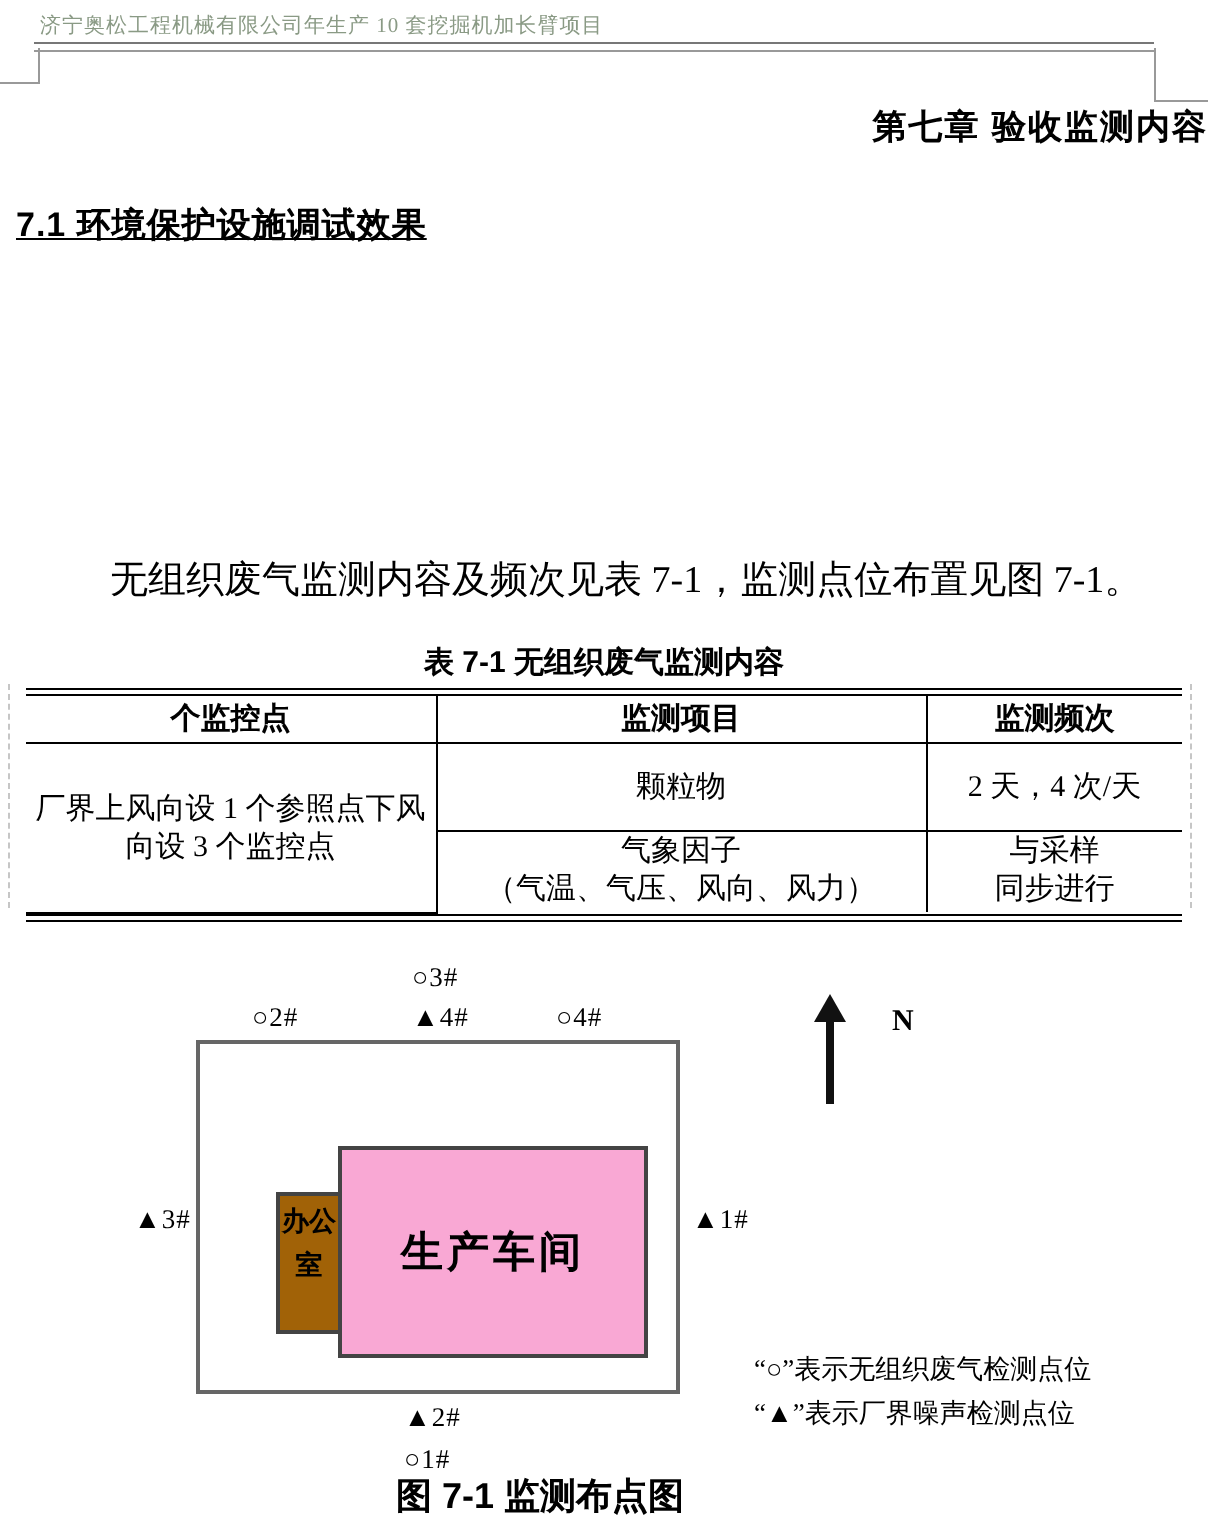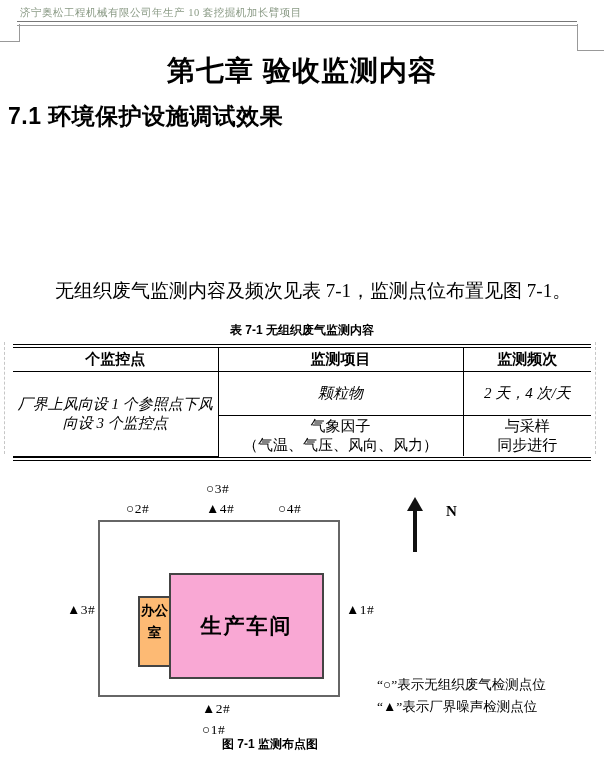--- a/index.html
+++ b/index.html
@@ -23,61 +23,61 @@
     border-top:1px solid #777;border-bottom:1px solid #999;
   }
   .step-left-v{position:absolute;left:19px;top:24px;height:17px;border-left:1px solid #999;}
   .step-left-h{position:absolute;left:0;top:41px;width:20px;border-top:1px solid #999;}
   .step-right-v{position:absolute;left:577px;top:24px;height:26px;border-left:1px solid #999;}
   .step-right-h{position:absolute;left:577px;top:50px;width:27px;border-top:1px solid #999;}
 
   
   .chapter-title{
     position:absolute;left:0;top:52px;width:604px;
-    text-align:center;font-family:"Liberation Sans", sans-serif;
-    font-weight:bold;font-size:28px;letter-spacing:1px;
+    text-align:right;font-family:"Liberation Sans", sans-serif;
+    font-weight:bold;font-size:17px;letter-spacing:1px;
   }
   .h2{
     position:absolute;left:8px;
     font-family:"Liberation Sans", sans-serif;
-    font-weight:bold;font-size:23px;letter-spacing:.5px;
+    font-weight:bold;font-size:17px;letter-spacing:.5px;text-decoration:underline;
   }
   .h2.s71{top:101px;}
   .h2.s72{top:251px;}
   .para{
     position:absolute;left:17px;width:575px;
     font-size:19px;line-height:38px;
     text-align:justify;text-justify:inter-ideograph;
     text-indent:38px;
   }
   .para.p71{top:128px;}
   .para.p72{top:272px;}
 
   
   .tbl-caption{
     position:absolute;left:0;top:322px;width:604px;text-align:center;
-    font-family:"Liberation Sans", sans-serif;font-weight:bold;font-size:12px;
+    font-family:"Liberation Sans", sans-serif;font-weight:bold;font-size:15px;
   }
   .tbl-wrap{
     position:absolute;left:13px;top:344px;width:578px;
     border-top:4px double #000;border-bottom:4px double #000;
   }
   table.tbl{border-collapse:collapse;table-layout:fixed;width:100%;}
   table.tbl th,table.tbl td{
     border:1px solid #000;text-align:center;vertical-align:middle;
     font-size:15px;padding:1px 3px;
   }
   table.tbl th{
     font-family:"Liberation Sans", sans-serif;font-weight:bold;height:21px;
   }
   table.tbl tr:first-child > *{border-top:none;}
   table.tbl tr:last-child > *{border-bottom:none;}
   table.tbl tr > *:first-child{border-left:none;}
   table.tbl tr > *:last-child{border-right:none;}
-  .row-item{height:44px;font-style:italic;}
+  .row-item{height:44px;}
   .row-meteo{height:40px;}
   .cell-2line div{line-height:19px;}
   .dash-guide{position:absolute;top:342px;height:112px;border-left:1px dashed #c6c6c6;}
   .dash-guide.lft{left:4px;}
   .dash-guide.rgt{left:595px;}
 
   
   .fig{position:absolute;left:0;top:0;width:604px;height:765px;pointer-events:none;}
   .marker{
     position:absolute;font-size:13.5px;white-space:nowrap;letter-spacing:.5px;
@@ -87,41 +87,41 @@
     border:2px solid #666;background:#fff;
   }
   .workshop{
     position:absolute;left:169px;top:573px;width:151px;height:102px;
     border:2px solid #444;background:#f9a8d4;
     display:flex;align-items:center;justify-content:center;
     font-weight:bold;font-size:21px;letter-spacing:2px;
   }
   .office{
     position:absolute;left:138px;top:596px;width:29px;height:65px;
-    border:2px solid #444;background:#fdba74;
+    border:2px solid #444;background:#a16207;
     font-weight:bold;font-size:13.5px;line-height:22px;
     text-align:center;word-break:break-all;
     padding-top:2px;
   }
   .n-shaft{position:absolute;left:413px;top:509px;width:4px;height:43px;background:#111;}
   .n-head{
     position:absolute;left:407px;top:497px;width:0;height:0;
     border-left:8px solid transparent;border-right:8px solid transparent;
     border-bottom:14px solid #111;
   }
   .n-label{
     position:absolute;left:446px;top:503px;
     font-weight:bold;font-size:15px;
   }
   .legend{position:absolute;left:377px;font-size:13.5px;white-space:nowrap;}
   .legend.l1{top:676px;}
   .legend.l2{top:698px;}
   .fig-caption{
     position:absolute;left:0;top:736px;width:540px;text-align:center;
-    font-family:"Liberation Sans", sans-serif;font-weight:bold;font-size:12px;
+    font-family:"Liberation Sans", sans-serif;font-weight:bold;font-size:18px;
   }
 </style>
 </head>
 <body>
 
 <div class="page">
 
   <div class="hdr-text">济宁奥松工程机械有限公司年生产 10 套挖掘机加长臂项目</div>
   <div class="hdr-rule"></div>
   <div class="step-left-v"></div>

